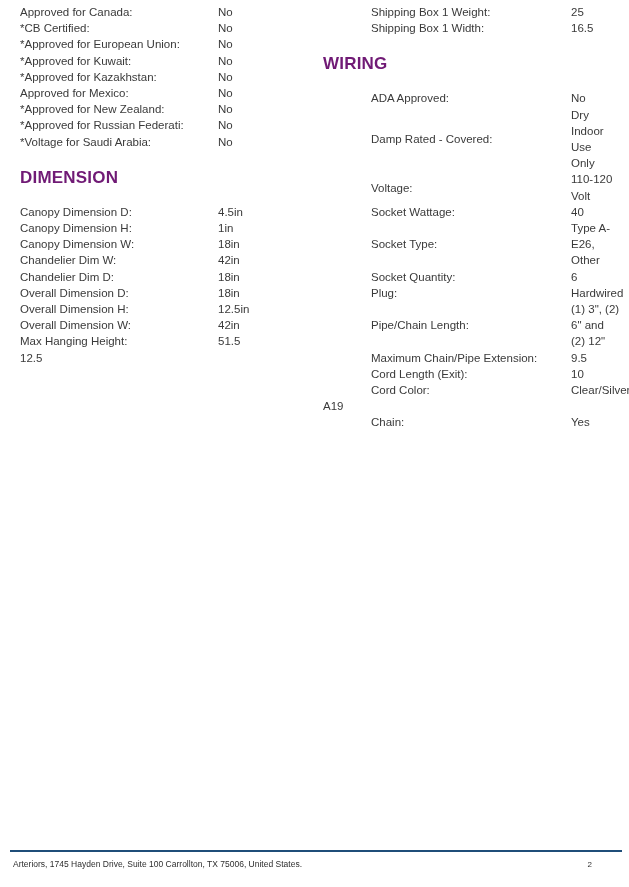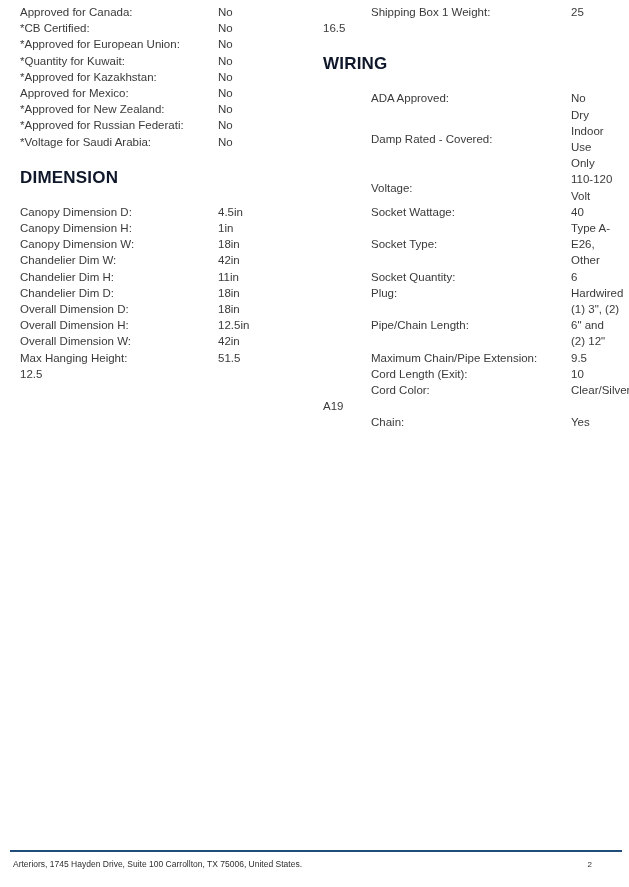--- a/index.html
+++ b/index.html
@@ -26,21 +26,21 @@
     color: #3a3a3a;
   }
   .col-left  .row .label { width: 198px; flex: none; }
   .col-right .row .label { width: 200px; flex: none; margin-left: 48px; }
   .row .value { flex: 1; white-space: pre-line; }
 
   .heading {
     font-size: 17px;
     font-weight: 700;
     letter-spacing: 0.2px;
-    color: #0f172a;
+    color: #701a75;
     line-height: 24px;
     margin: 16px 0 14px 0;
   }
 
   .footer {
     position: absolute;
     left: 10px;
     top: 850px;
     width: 612px;
     border-top: 2px solid #1f4e79;
@@ -76,21 +76,21 @@
           <span class="label">*CB Certified:</span>
           <span class="value">No</span>
         </div>
 
         <div class="row">
           <span class="label">*Approved for European Union:</span>
           <span class="value">No</span>
         </div>
 
         <div class="row">
-          <span class="label">*Quantity for Kuwait:</span>
+          <span class="label">*Approved for Kuwait:</span>
           <span class="value">No</span>
         </div>
 
         <div class="row">
           <span class="label">*Approved for Kazakhstan:</span>
           <span class="value">No</span>
         </div>
 
         <div class="row">
           <span class="label">Approved for Mexico:</span>
@@ -130,24 +130,20 @@
         <div class="row">
           <span class="label">Canopy Dimension W:</span>
           <span class="value">18in</span>
         </div>
 
         <div class="row">
           <span class="label">Chandelier Dim W:</span>
           <span class="value">42in</span>
         </div>
 
-        <div class="row">
-          <span class="label">Chandelier Dim H:</span>
-          <span class="value">11in</span>
-        </div>
 
         <div class="row">
           <span class="label">Chandelier Dim D:</span>
           <span class="value">18in</span>
         </div>
 
         <div class="row">
           <span class="label">Overall Dimension D:</span>
           <span class="value">18in</span>
         </div>
@@ -177,20 +173,21 @@
   <div class="col col-right">
 
     <div class="rows">
 
         <div class="row">
           <span class="label">Shipping Box 1 Weight:</span>
           <span class="value">25</span>
         </div>
 
         <div class="row">
+          <span class="label">Shipping Box 1 Width:</span>
           <span class="value">16.5</span>
         </div>
       </div>
 
     <div class="heading">WIRING</div>
 
     <div class="rows">
 
         <div class="row">
           <span class="label">ADA Approved:</span>

